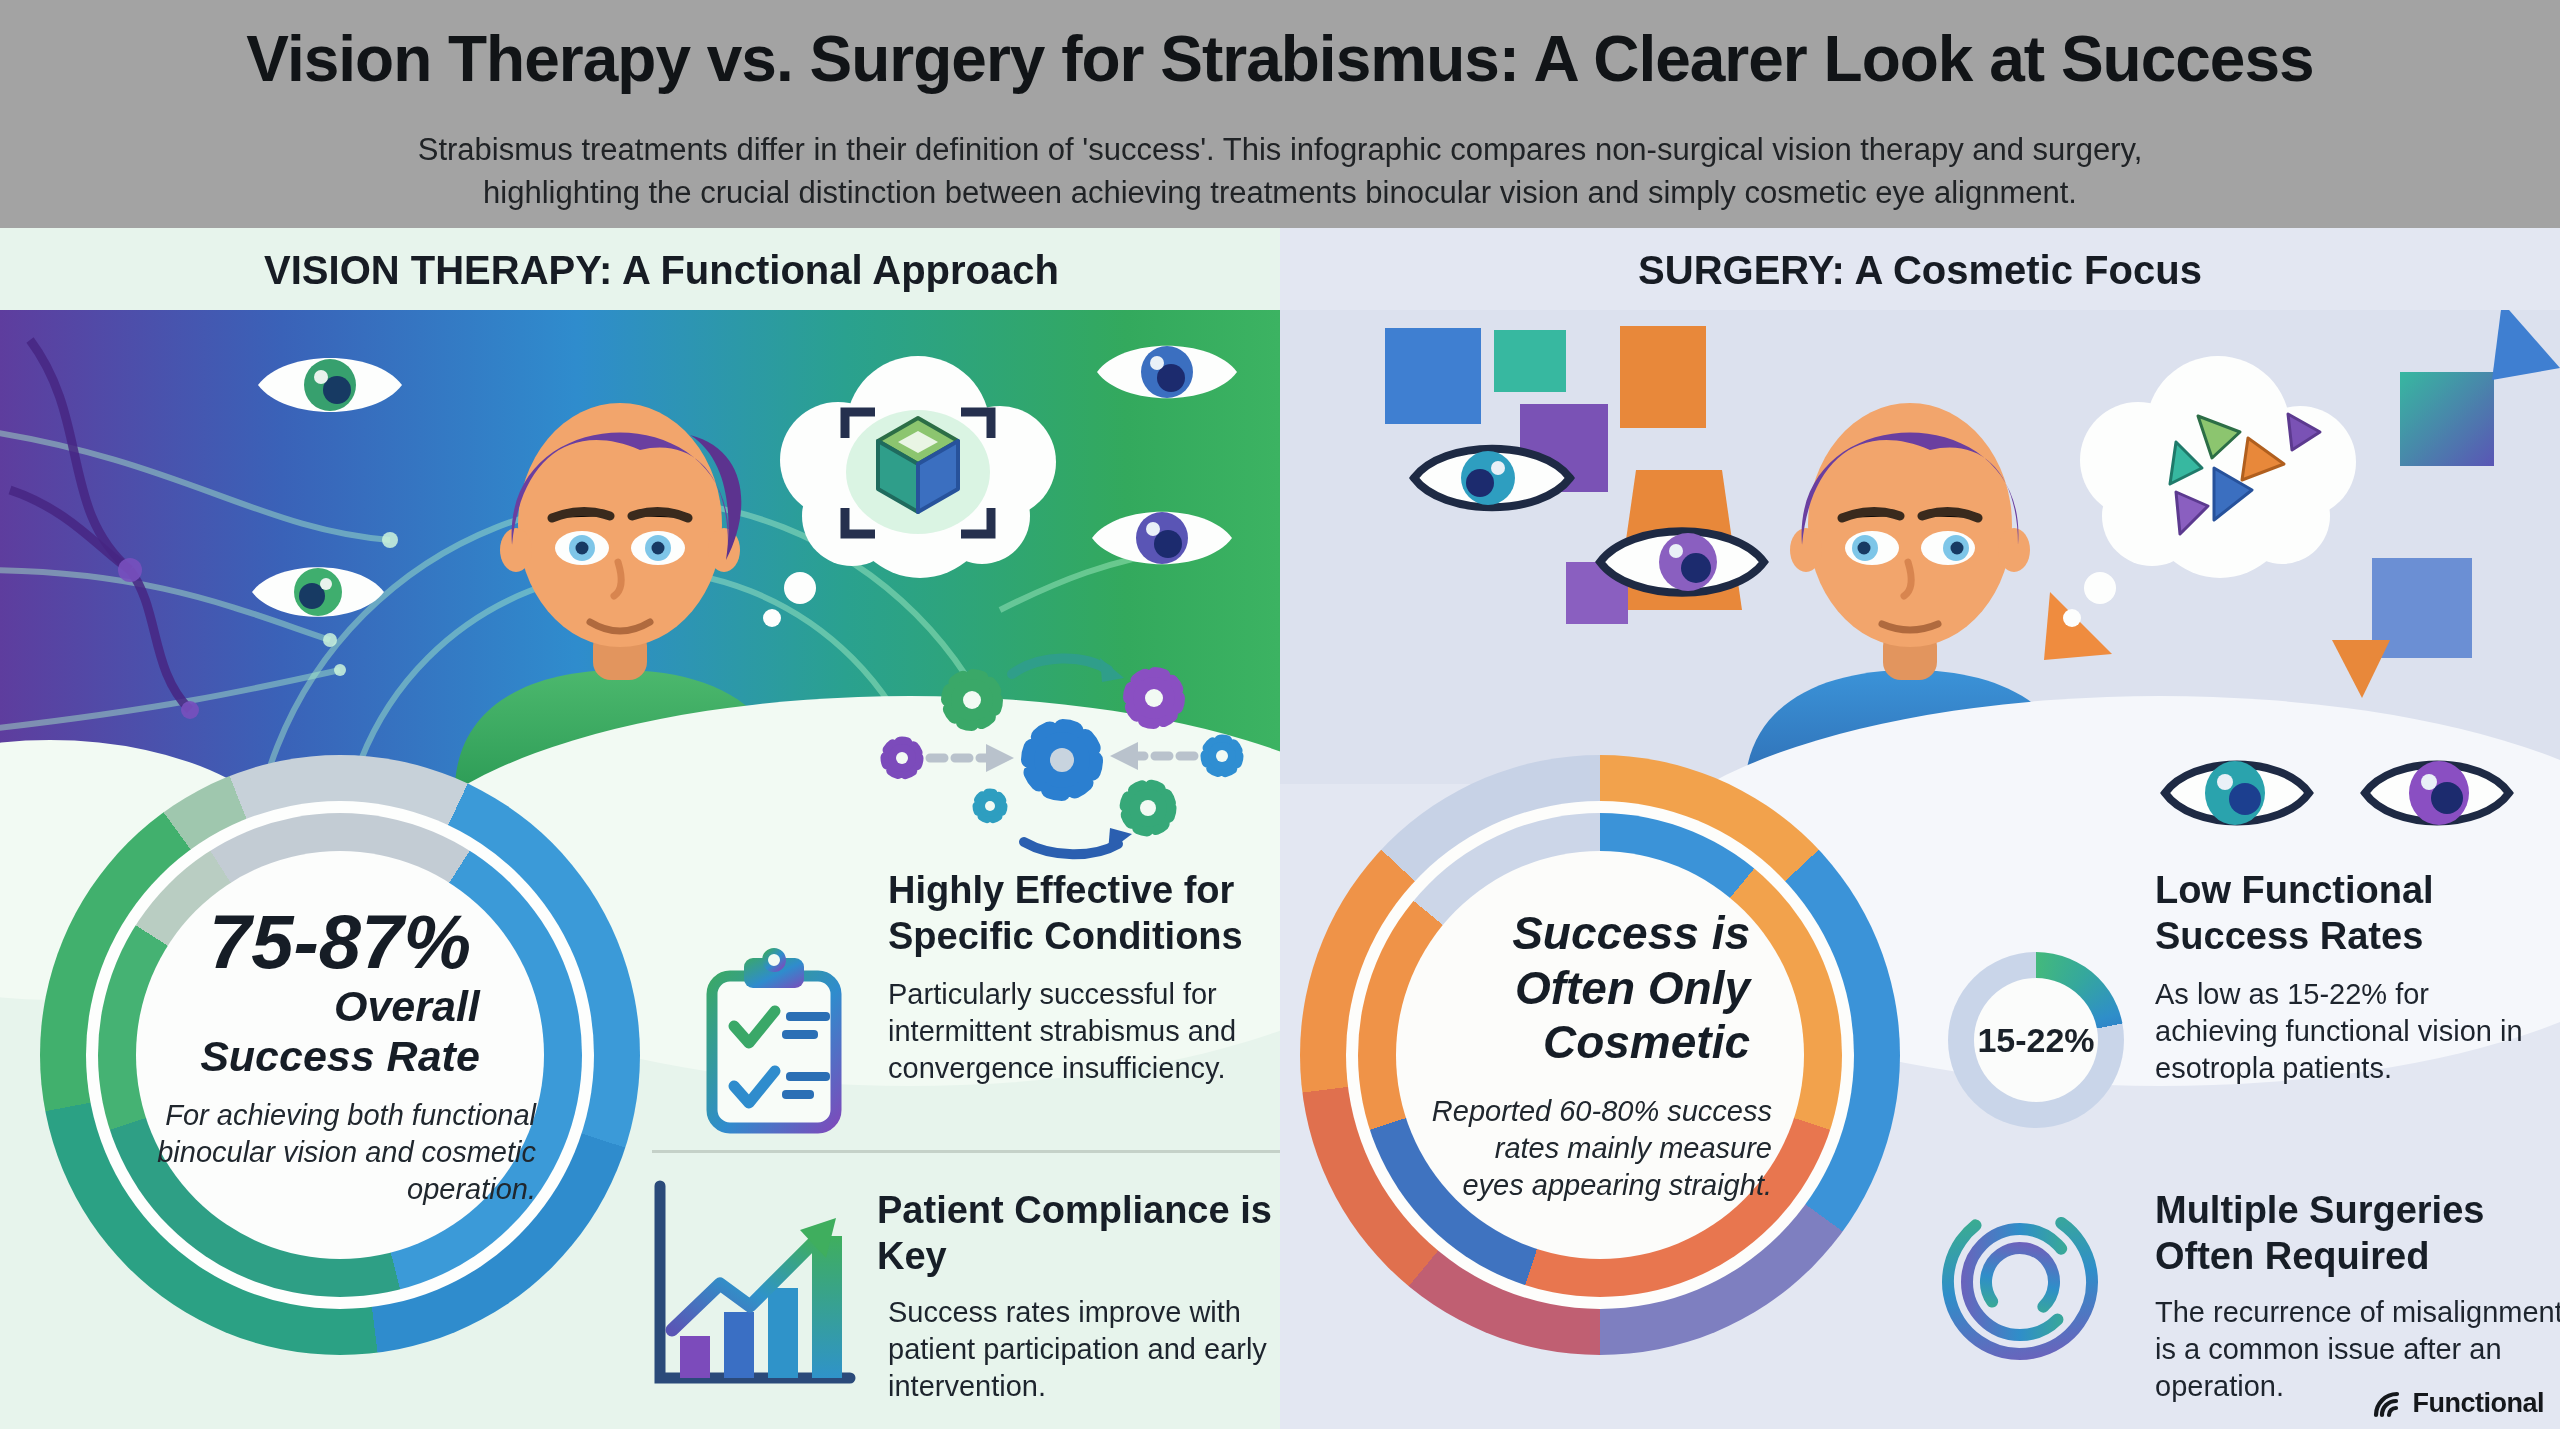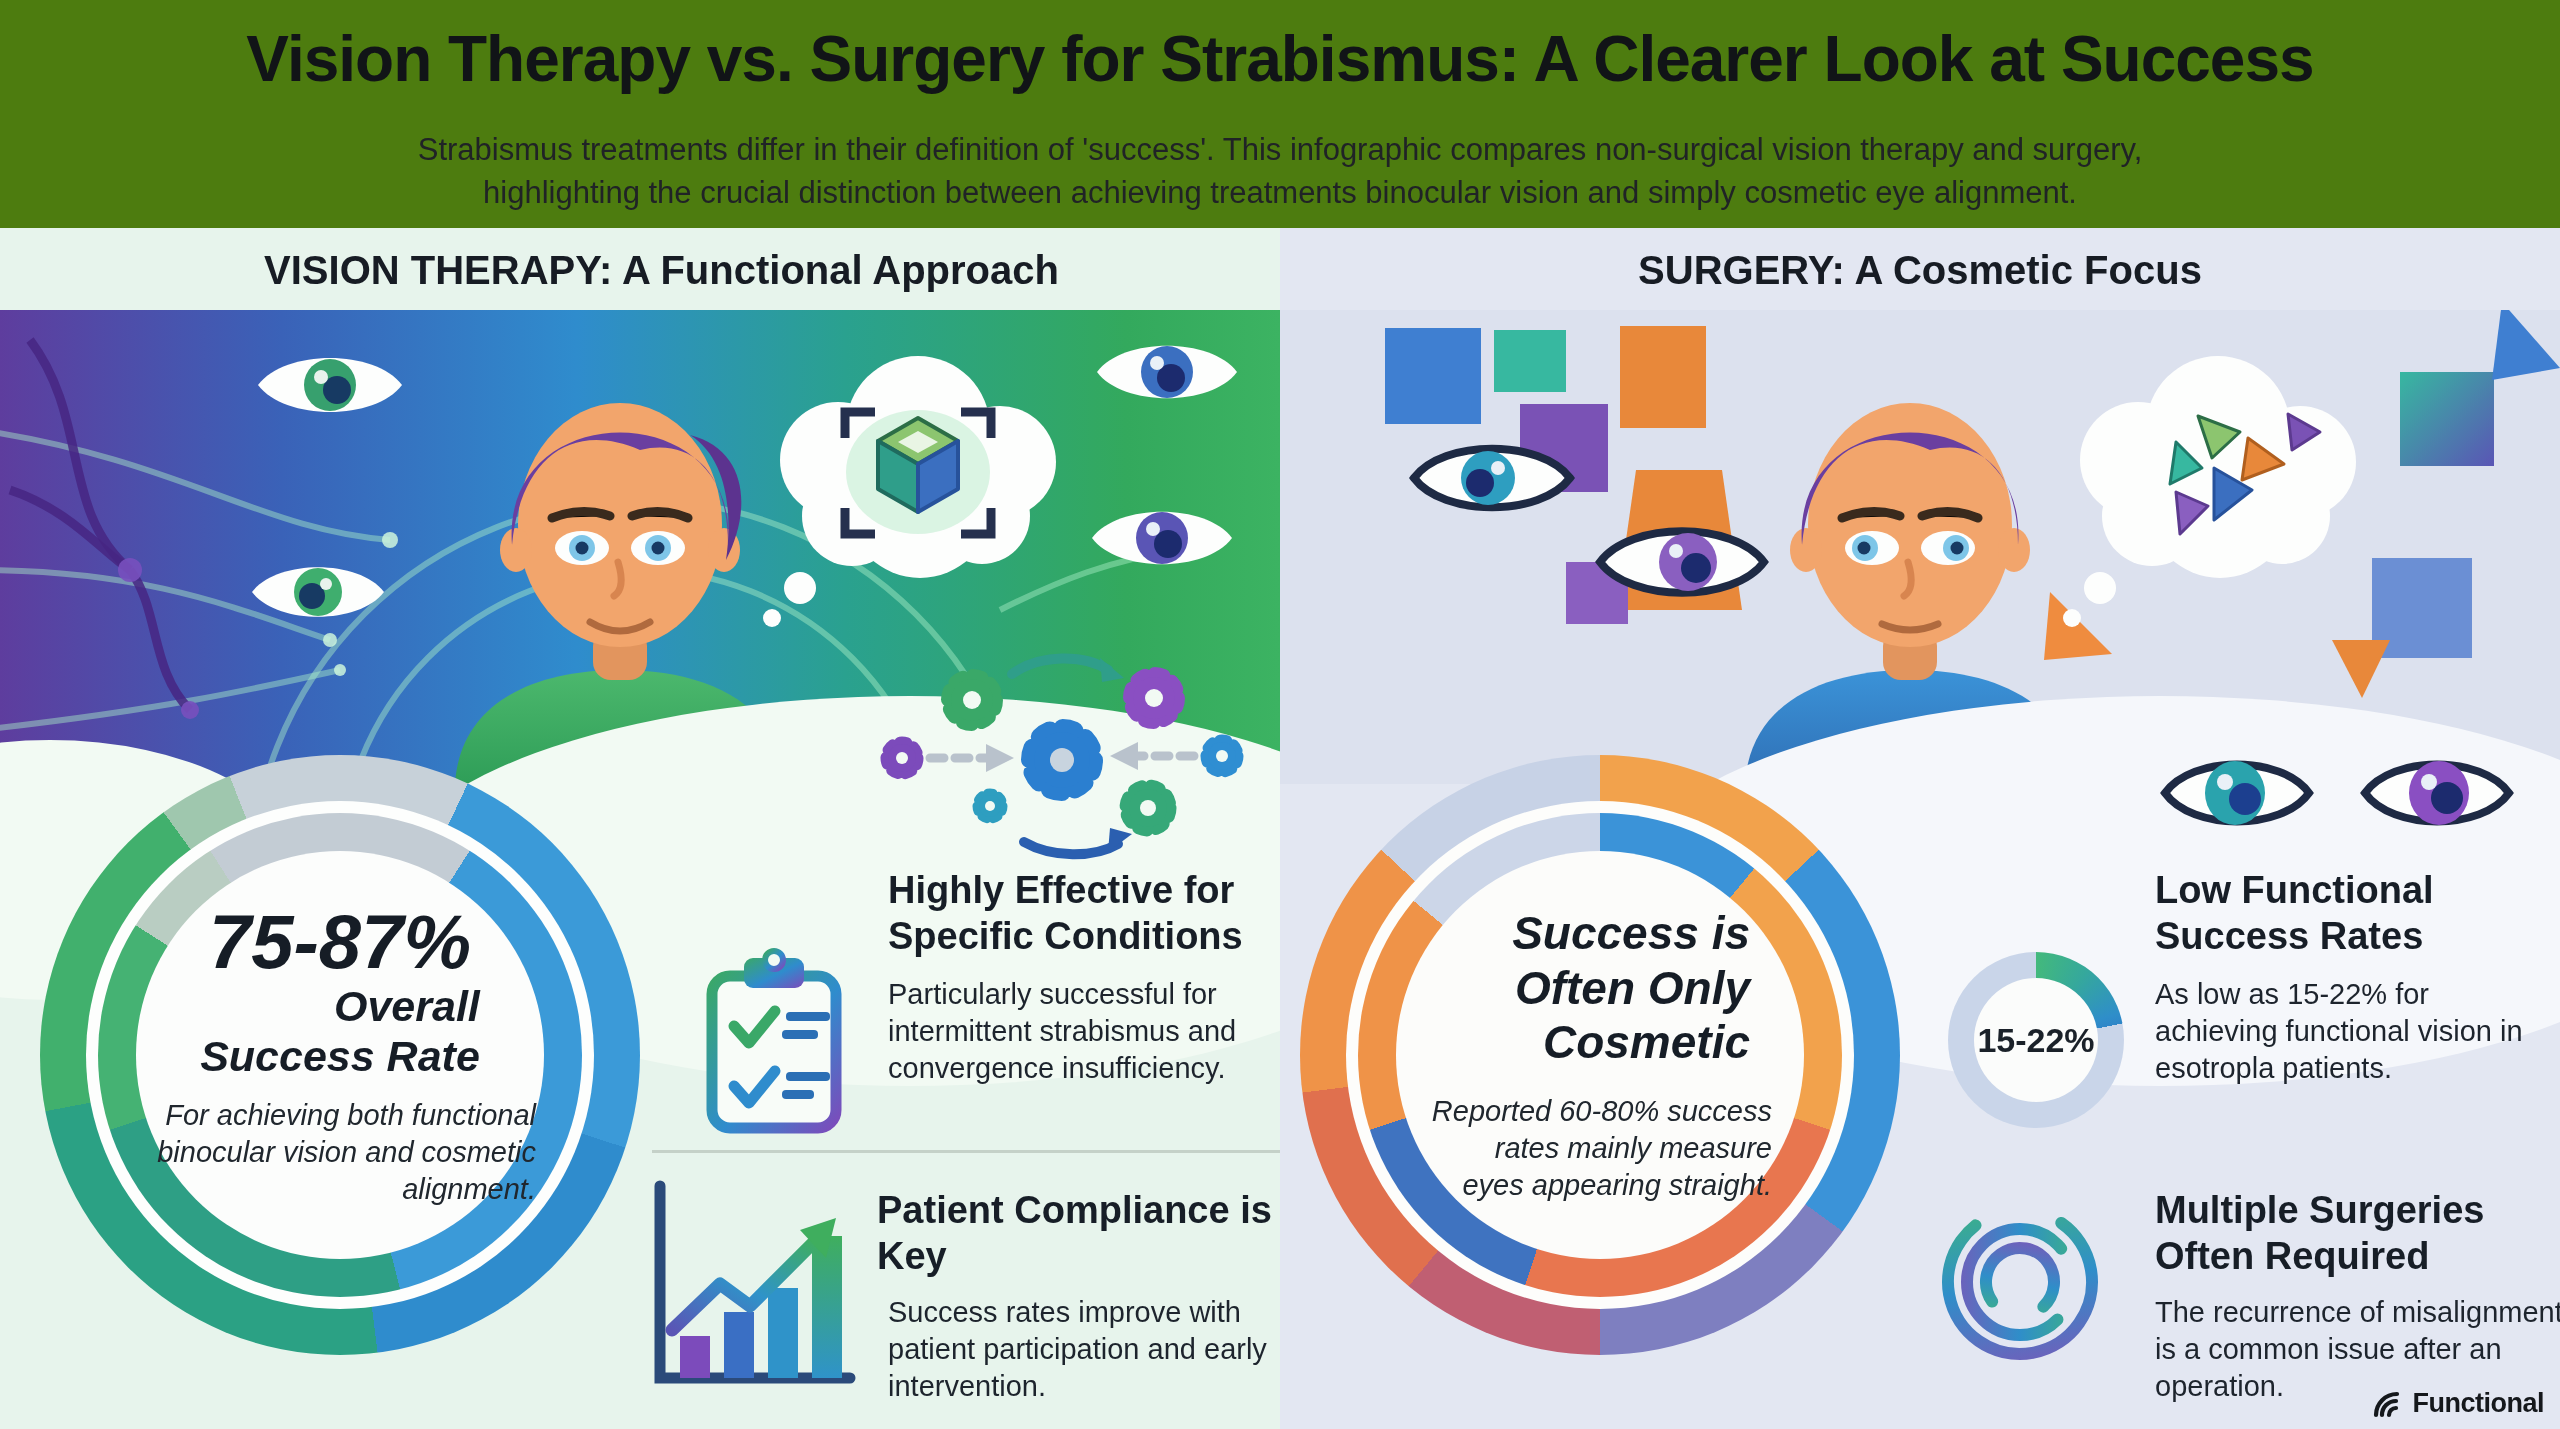--- a/index.html
+++ b/index.html
@@ -1,17 +1,17 @@
 <!DOCTYPE html>
 <html><head>
 <meta charset="utf-8">
 <style>
   html,body{margin:0;padding:0;}
   body{background:#fbfaf2;font-family:"Liberation Sans",sans-serif;-webkit-font-smoothing:antialiased;}
-  .canvas{position:relative;width:2560px;height:1429px;overflow:hidden;background:#4d7c0f;}
+  .canvas{position:relative;width:2560px;height:1429px;overflow:hidden;background:#a3a3a3;}
   .abs{position:absolute;}
 
   
   .title{left:0;right:0;top:22px;text-align:center;font-size:64px;font-weight:800;color:#111417;letter-spacing:-1px;}
   .subtitle{left:0;right:0;top:128px;text-align:center;font-size:31px;line-height:43px;color:#202326;font-weight:500;}
 
   
   .half{top:228px;height:1201px;overflow:hidden;}
   .half.left{left:0;width:1280px;background:#e7f4ec;padding-left:43px;}
   .half.right{left:1280px;width:1280px;background:#e3e7f2;}
@@ -184,21 +184,21 @@
 
     <div class="abs donut donut-left" style="left:40px;top:527px;">
       <div class="hole1"></div>
       <div class="ring2"></div>
       <div class="center">
         <div class="stat-big">75-87%</div>
         <div class="stat-label">
           <span style="display:block">Overall</span>
           <span style="display:block">Success Rate</span>
         </div>
-        <div class="stat-desc">For achieving both functional binocular vision and cosmetic alignment.</div>
+        <div class="stat-desc">For achieving both functional binocular vision and cosmetic operation.</div>
       </div>
     </div>
 
     <svg class="abs" style="left:872px;top:420px;width:380px;height:212px;" viewBox="0 0 380 212">
       <g stroke-linecap="round">
 
         <g transform="translate(190,112)">
           <circle r="32" fill="none" stroke="#2b7fd0" stroke-width="18" stroke-dasharray="12 13.2"></circle>
           <circle r="28" fill="#2b7fd0"></circle>
             <circle r="12" fill="#c8d4df"></circle>

